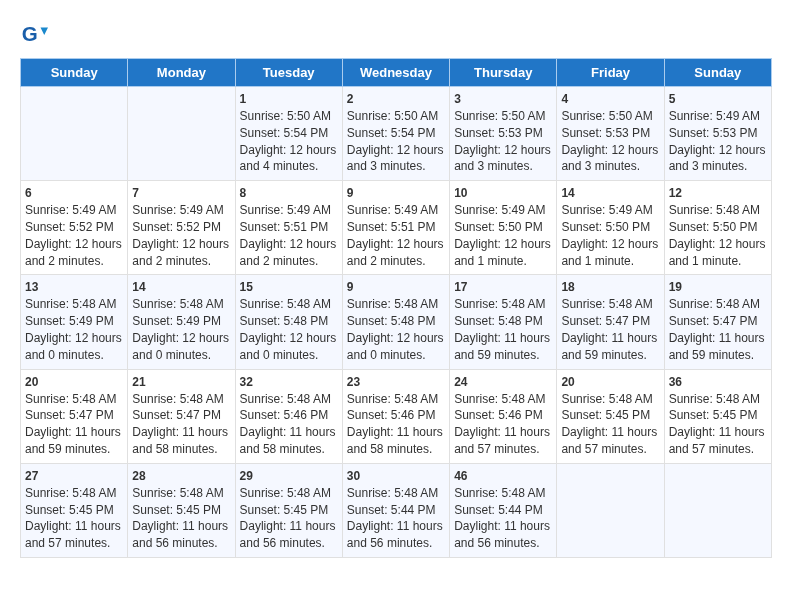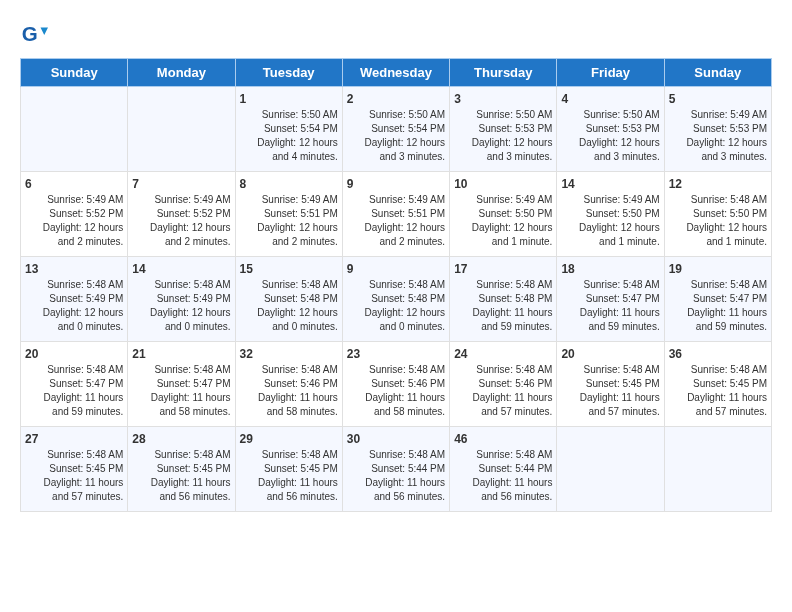--- a/index.html
+++ b/index.html
@@ -79,24 +79,23 @@
     tbody tr:nth-child(even) {
       background-color: #ffffff;
     }
     .day-num {
       font-size: 12px;
       font-weight: bold;
       display: block;
       margin-bottom: 2px;
     }
     .day-info {
-      font-size: 10px;
+      font-size: 12px;
       color: #333;
       line-height: 1.4;
-      text-align: right;
     }
   </style>
 </head>
 <body>
 
 <div class="header">
   <div class="logo">
     <svg class="logo-icon" viewBox="0 0 30 30">
       <text x="2" y="22" font-size="22" font-weight="bold" fill="#1a5faa">G</text>
       <polygon points="22,8 30,8 26,16" fill="#1a88cc"></polygon>

